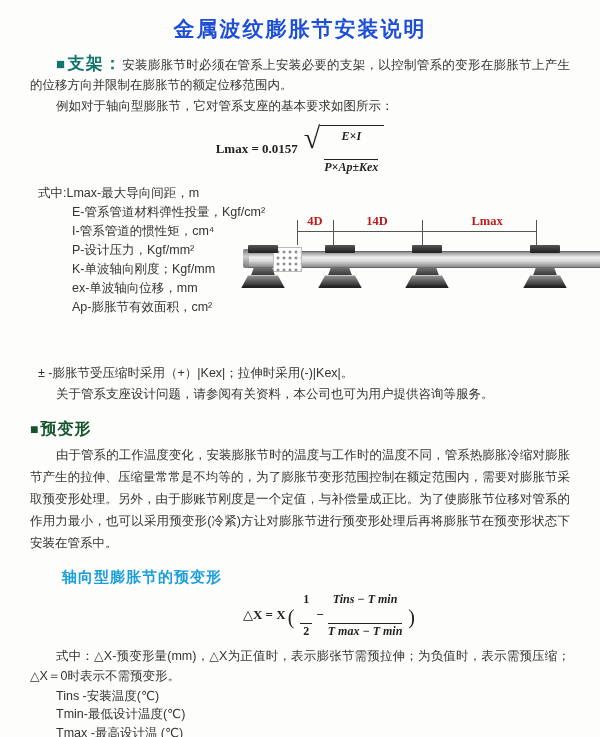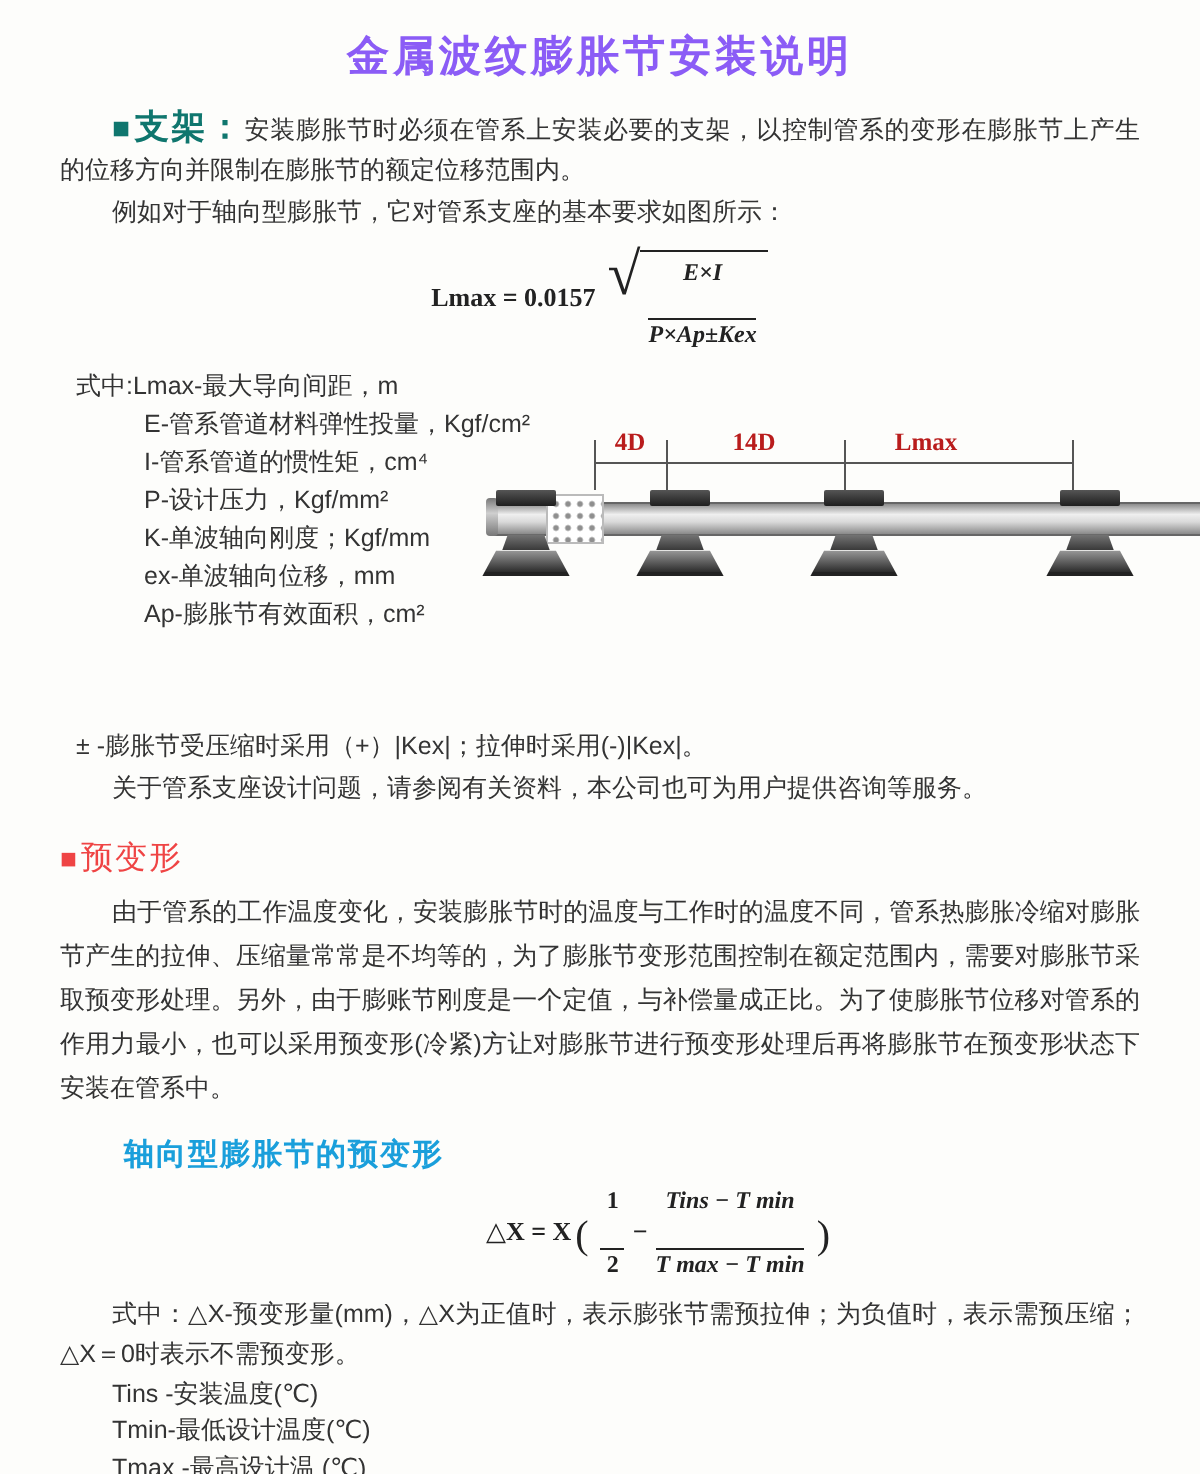--- a/index.html
+++ b/index.html
@@ -5,29 +5,29 @@
   html,body{margin:0;padding:0;}
   body{
     width:600px;height:737px;overflow:hidden;
     background:#fdfdfb;color:#333;
     font-family:"Liberation Sans","DejaVu Sans",sans-serif;
     font-size:12.5px;line-height:20px;
     -webkit-font-smoothing:antialiased;
   }
   .page{padding:12px 30px 0 30px;position:relative;}
   .title{
-    text-align:center;font-size:21px;font-weight:bold;color:#8b5cf6;
+    text-align:center;font-size:21px;font-weight:bold;color:#1d4ed8;
     letter-spacing:2px;line-height:30px;margin:2px 0 10px 0;
   }
   .para{margin:0 0 1px 0;text-align:justify;}
   .indent{text-indent:26px;}
   .sec-head{color:#0f766e;font-size:17px;font-weight:bold;letter-spacing:1px;}
   .sec-head .sq{font-size:15px;margin-right:1px;}
   .sec-head2{
-    color:#ef4444;font-size:16px;font-weight:normal;letter-spacing:1px;
+    color:#14532d;font-size:16px;font-weight:bold;letter-spacing:1px;
     margin:14px 0 4px 0;line-height:22px;
   }
   .sec-head2 .sq{font-size:14px;margin-right:1px;}
   .sub-head{
     color:#1a9fdb;font-size:15px;font-weight:bold;letter-spacing:1px;
     margin:8px 0 6px 0;line-height:21px;
   }
   .sub-head.ax{margin-left:32px;margin-top:12px;}
   
   .formula{
@@ -154,21 +154,21 @@
         <div class="foot"></div>
       </div>
 
       <div class="dim-line"></div>
       <div class="tick" style="left:54px"></div>
       <div class="tick" style="left:90px"></div>
       <div class="tick" style="left:179px"></div>
       <div class="tick" style="left:293px"></div>
       <div class="dim-label" style="left:72px">4D</div>
       <div class="dim-label" style="left:134px">14D</div>
-      <div class="dim-label" style="left:220px">Lmax</div>
+      <div class="dim-label" style="left:244px">Lmax</div>
     </div>
   </div>
 
   <div class="def lead after-defs">± -膨胀节受压缩时采用（+）|Kex|；拉伸时采用(-)|Kex|。</div>
   <p class="para indent" style="margin-top:1px">关于管系支座设计问题，请参阅有关资料，本公司也可为用户提供咨询等服务。</p>
 
   <div class="sec-head2"><span class="sq">■</span><span>预变形</span></div>
 
   <p class="para indent" style="line-height:22px">由于管系的工作温度变化，安装膨胀节时的温度与工作时的温度不同，管系热膨胀冷缩对膨胀节产生的拉伸、压缩量常常是不均等的，为了膨胀节变形范围控制在额定范围内，需要对膨胀节采取预变形处理。另外，由于膨账节刚度是一个定值，与补偿量成正比。为了使膨胀节位移对管系的作用力最小，也可以采用预变形(冷紧)方让对膨胀节进行预变形处理后再将膨胀节在预变形状态下安装在管系中。</p>
 

